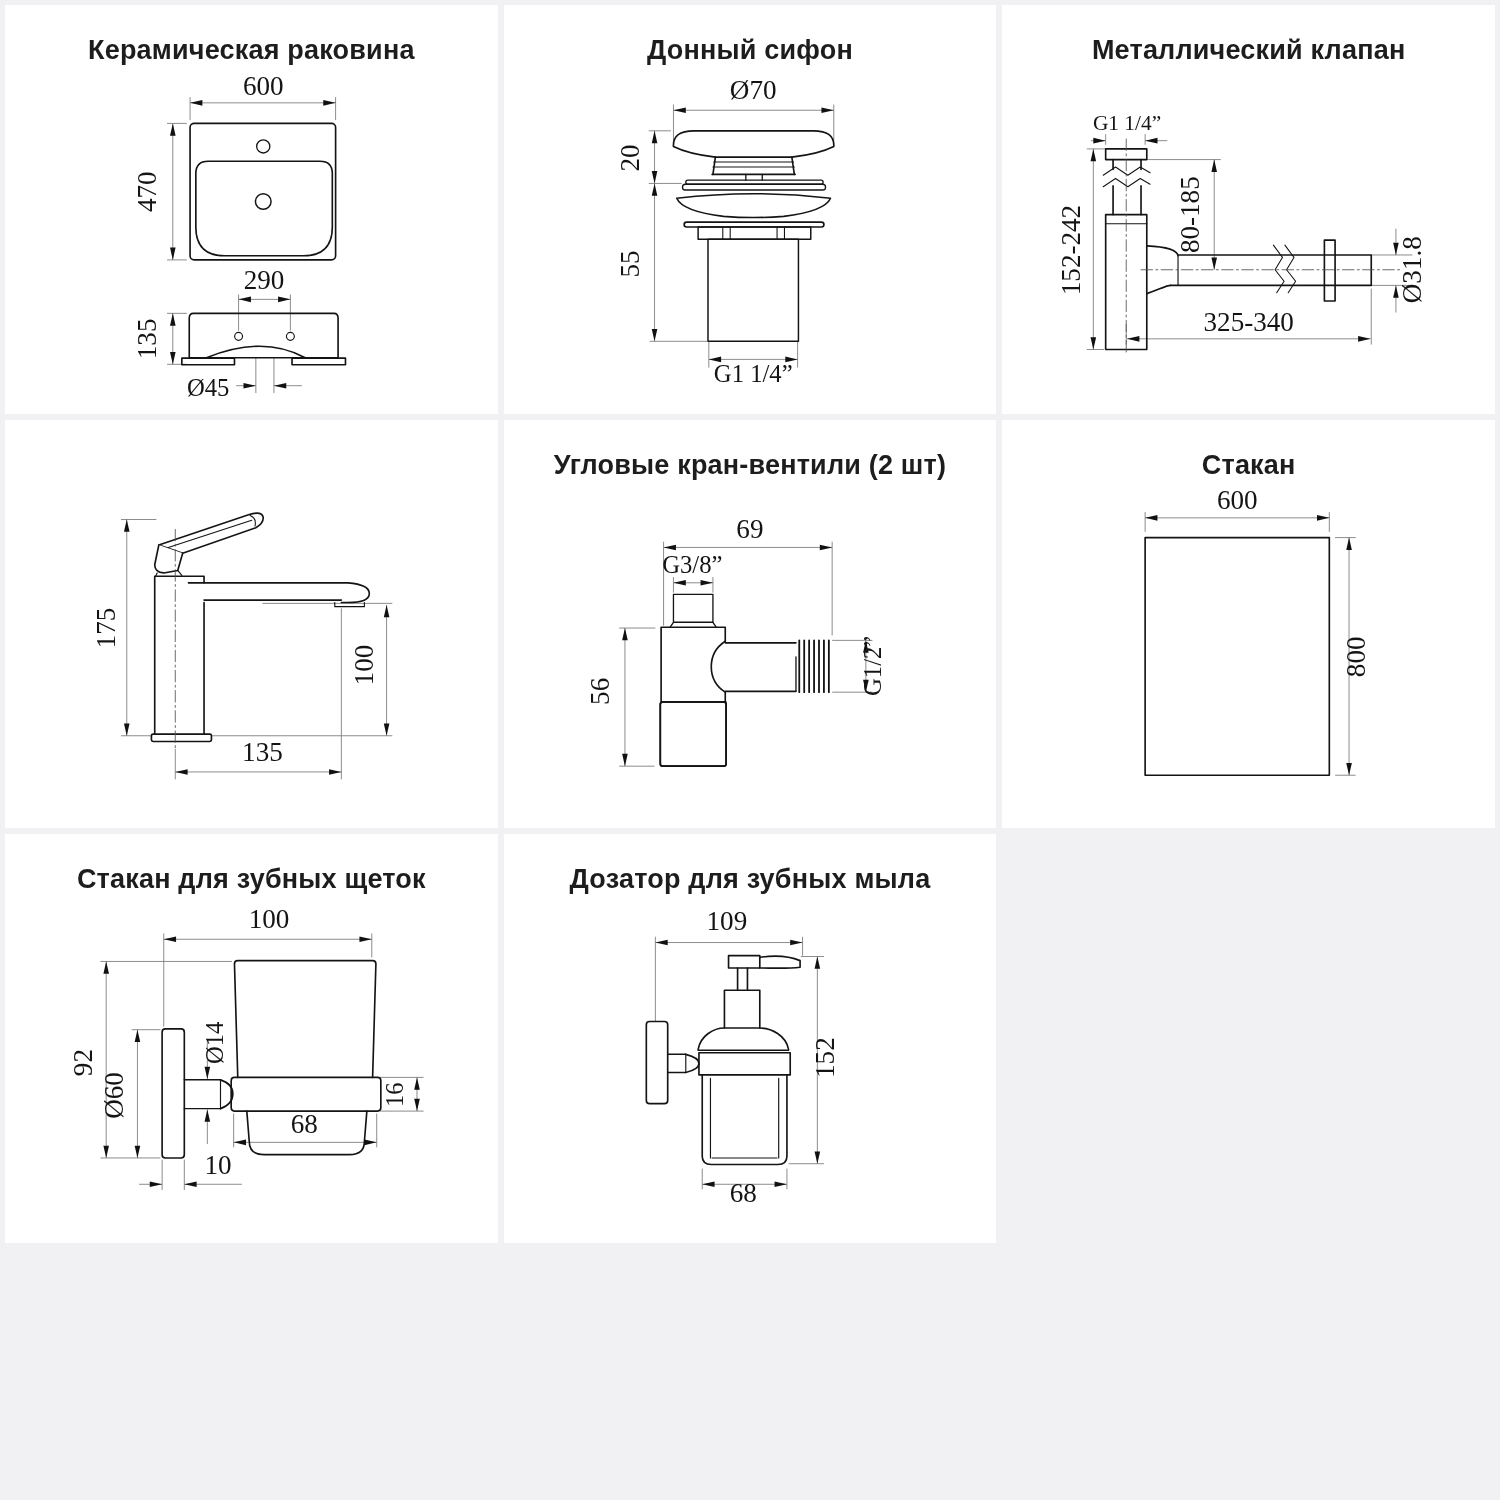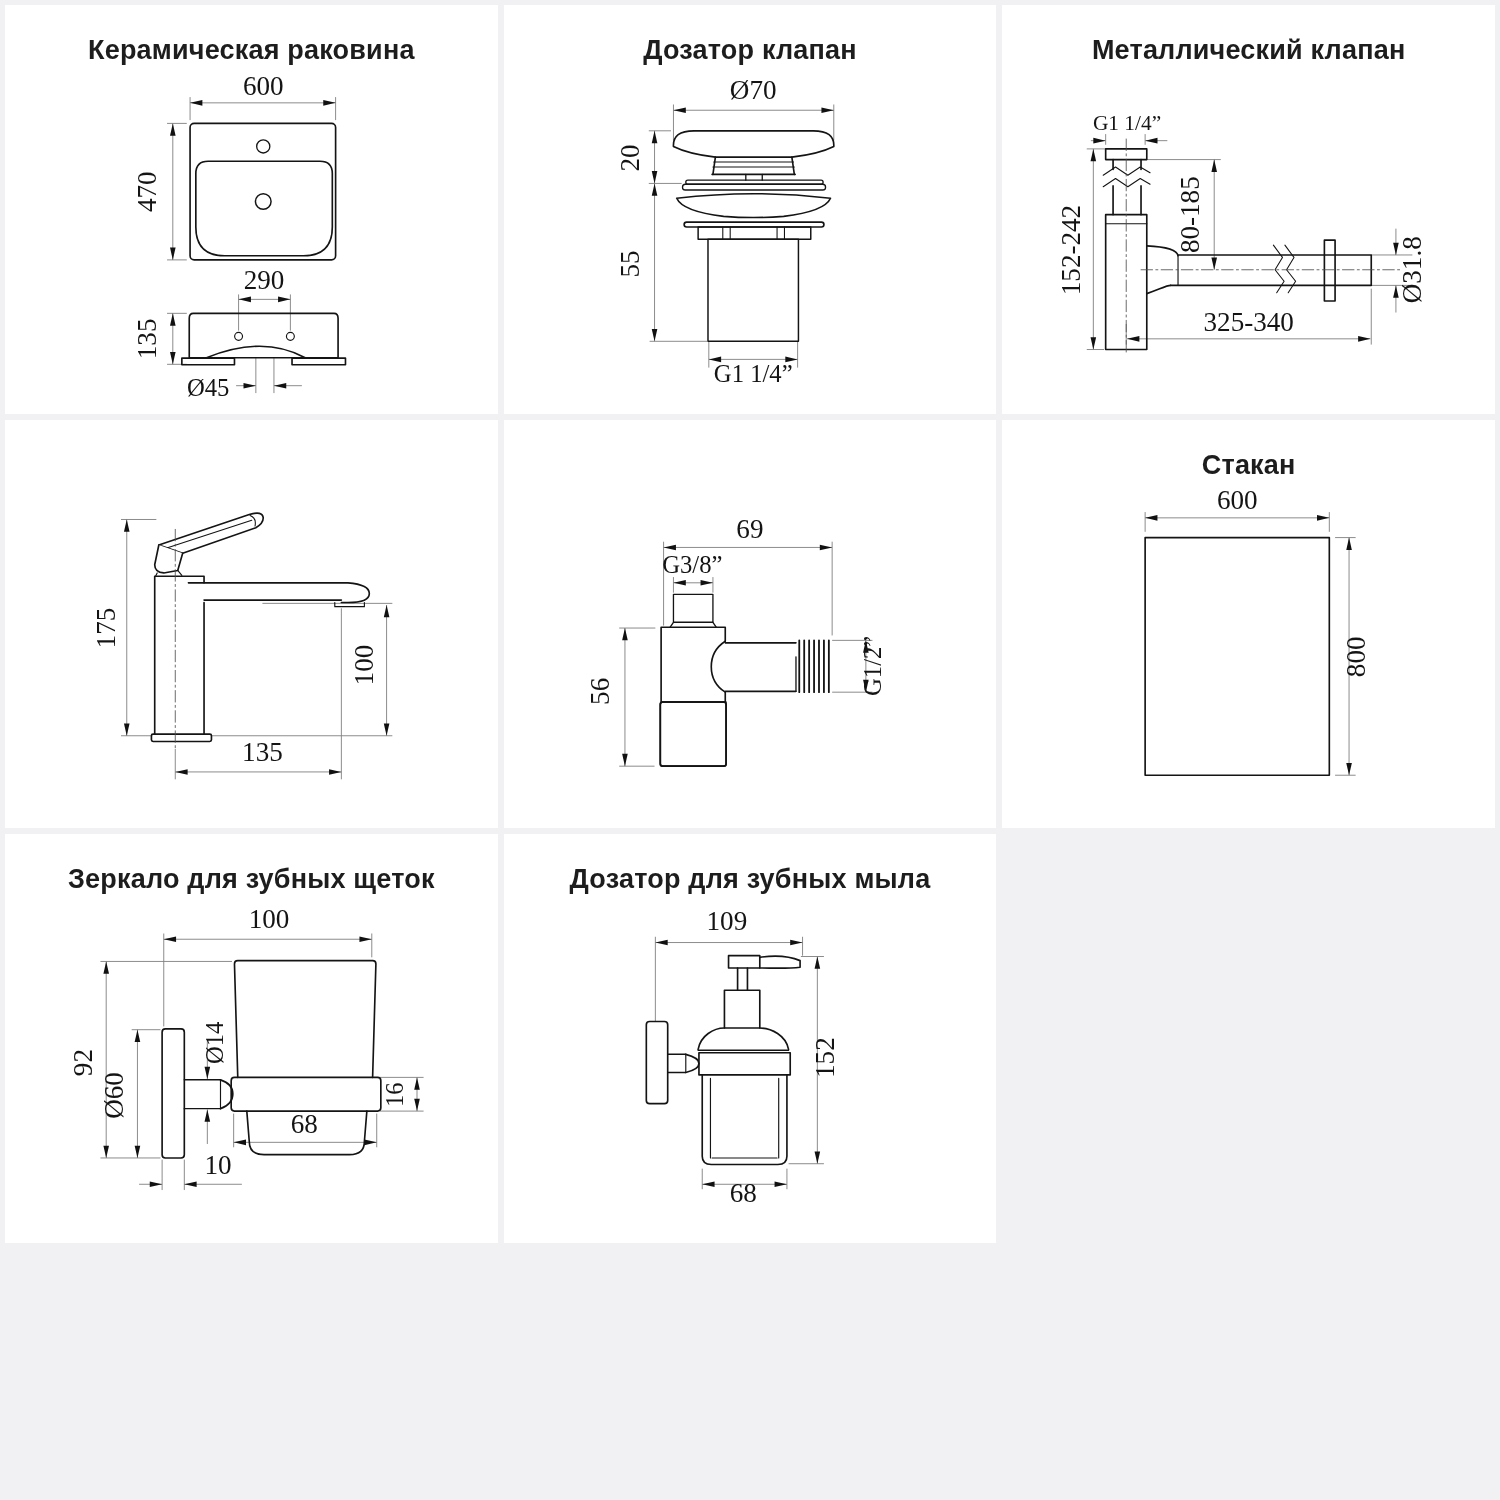--- a/index.html
+++ b/index.html
@@ -72,21 +72,21 @@
       </g>
       <text class="ds" x="263" y="109" text-anchor="middle">600</text>
       <text class="ds" x="133" y="227" text-anchor="middle" transform="rotate(-90 133 227)">470</text>
       <text class="ds" x="264" y="346" text-anchor="middle">290</text>
       <text class="ds" x="133" y="406" text-anchor="middle" transform="rotate(-90 133 406)">135</text>
       <text class="ds s30" x="196" y="475" text-anchor="middle">Ø45</text>
     </svg>
   </div>
 
   <div class="card">
-    <div class="title">Дозатор клапан</div>
+    <div class="title">Донный сифон</div>
     <svg class="draw" viewBox="0 0 497 497">
       <g class="dim">
         <path d="M155,165V121 M350,165V121"></path>
         <path d="M155,128H350" marker-start="url(#arr)" marker-end="url(#arr)"></path>
         <path d="M152,153H125 M165,217H125"></path>
         <path d="M132,153V217" marker-start="url(#arr)" marker-end="url(#arr)"></path>
         <path d="M132,217V409" marker-start="url(#arr)" marker-end="url(#arr)"></path>
         <path d="M126,409H196"></path>
         <path d="M198,409V441 M306,409V441"></path>
         <path d="M198,431H306" marker-start="url(#arr)" marker-end="url(#arr)"></path>
@@ -171,20 +171,21 @@
         <rect x="127" y="382" width="73" height="9" rx="2"></rect>
         <path class="cl" d="M156,133V400"></path>
       </g>
       <text class="ds" x="83" y="253" text-anchor="middle" transform="rotate(-90 83 253)">175</text>
       <text class="ds" x="397" y="298" text-anchor="middle" transform="rotate(-90 397 298)">100</text>
       <text class="ds" x="262" y="415" text-anchor="middle">135</text>
     </svg>
   </div>
 
   <div class="card">
+    <div class="title">Угловые кран-вентили (2 шт)</div>
     <svg class="draw" viewBox="0 0 497 497">
       <g class="dim">
         <path d="M143,148V250 M348,148V262"></path>
         <path d="M143,155H348" marker-start="url(#arr)" marker-end="url(#arr)"></path>
         <path d="M155,191V210 M203,191V210"></path>
         <path d="M155,198H203" marker-start="url(#arr)" marker-end="url(#arr)"></path>
         <path d="M89,253H133 M89,421H132"></path>
         <path d="M96,253V421" marker-start="url(#arr)" marker-end="url(#arr)"></path>
         <path d="M348,268H397 M348,331H397"></path>
         <path d="M389,268V331" marker-start="url(#arr)" marker-end="url(#arr)"></path>
@@ -220,21 +221,21 @@
       </g>
       <g class="obj">
         <rect x="123" y="143" width="224" height="289" stroke-width="2.2"></rect>
       </g>
       <text class="ds" x="235" y="108" text-anchor="middle">600</text>
       <text class="ds" x="390" y="288" text-anchor="middle" transform="rotate(-90 390 288)">800</text>
     </svg>
   </div>
 
   <div class="card">
-    <div class="title">Зеркало для зубных щеток</div>
+    <div class="title">Стакан для зубных щеток</div>
     <svg class="draw" viewBox="0 0 497 497">
       <g class="dim">
         <path d="M142,121V234 M395,121V150"></path>
         <path d="M142,128H395" marker-start="url(#arr)" marker-end="url(#arr)"></path>
         <path d="M65,155H225 M65,394H138"></path>
         <path d="M72,155V394" marker-start="url(#arr)" marker-end="url(#arr)"></path>
         <path d="M103,238H138"></path>
         <path d="M110,238V394" marker-start="url(#arr)" marker-end="url(#arr)"></path>
         <path d="M195,252V298" marker-end="url(#arr)"></path>
         <path d="M195,377V335" marker-end="url(#arr)"></path>

